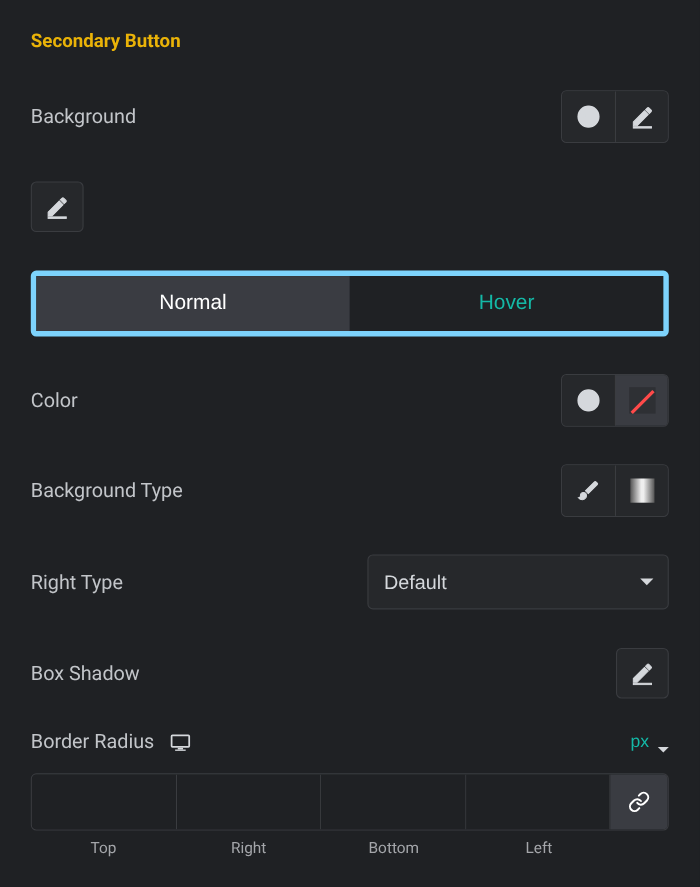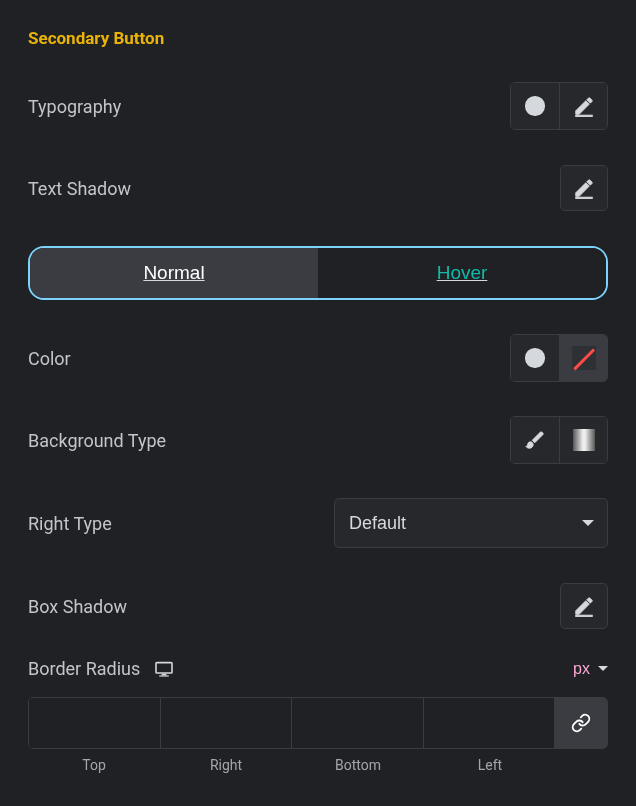--- a/index.html
+++ b/index.html
@@ -61,25 +61,24 @@
     align-items: center;
     justify-content: center;
     background: #26282b;
     border: 1px solid #3a3c40;
     border-radius: 5px;
     cursor: pointer;
   }
   .icon-svg { width: 22px; height: 22px; fill: #d5d8dc; stroke: #d5d8dc; }
   .tabs {
     display: flex;
-    border: 2px solid #7dd3fc;
-    border-radius: 16px;
+    border: 5px solid #7dd3fc;
+    border-radius: 5px;
     overflow: hidden;
     margin-bottom: 34px;
-    text-decoration: underline;
   }
   .tab {
     flex: 1;
     height: 50px;
     display: flex;
     align-items: center;
     justify-content: center;
     font-size: 19px;
     color: #14b8a6;
     background: #1f2124;
@@ -130,22 +129,22 @@
     background: #ff4a4a;
     transform: rotate(-45deg);
     transform-origin: center;
   }
   .gradient-bar {
     width: 22px; height: 22px;
     background: linear-gradient(90deg, #555 0%, #eee 45%, #eee 55%, #555 100%);
   }
   .brush-icon { transform: rotate(0deg); }
   .unit-select {
-    background: none; border: none; color: #f9a8d4; font-size: 16px;
-    display: flex; align-items: center; gap: 4px; cursor: pointer;
+    background: none; border: none; color: #14b8a6; font-size: 16px;
+    display: flex; align-items: flex-end; gap: 4px; cursor: pointer;
   }
   .small-caret {
     width: 0; height: 0;
     border-left: 5px solid transparent;
     border-right: 5px solid transparent;
     border-top: 5px solid #d5d8dc;
     display: inline-block;
     margin-left: 4px;
   }
   .radius-inputs {
@@ -185,40 +184,39 @@
     text-align: center;
   }
   .radius-labels .spacer { width: 52px; flex: none; }
 </style>
 </head>
 <body>
 
 <div class="section-title">Secondary Button</div>
 
 <div class="row">
-  <div class="label">Typography</div>
+  <div class="label">Background</div>
   <div class="btn-group">
     <button class="btn">
       <svg class="icon-svg" viewBox="0 0 24 24" fill="none" stroke="currentColor" stroke-width="2">
         <circle cx="12" cy="12" r="10"></circle>
           <line x1="2" y1="12" x2="22" y2="12"></line>
         <path d="M12 2a15 15 0 0 1 0 20M12 2a15 15 0 0 0 0 20"></path>
       </svg>
     </button>
     <button class="btn">
       <svg class="icon-svg" viewBox="0 0 24 24" fill="currentColor">
         <path d="M3 17.25V21h3.75L17.81 9.94l-3.75-3.75L3 17.25zM20.71 7.04a1 1 0 0 0 0-1.41l-2.34-2.34a1 1 0 0 0-1.41 0l-1.83 1.83 3.75 3.75 1.83-1.83z"></path>
         <rect x="3" y="22" width="18" height="1.5"></rect>
       </svg>
     </button>
   </div>
 </div>
 
 <div class="row">
-  <div class="label">Text Shadow</div>
   <button class="btn-single">
     <svg class="icon-svg" viewBox="0 0 24 24" fill="currentColor">
       <path d="M3 17.25V21h3.75L17.81 9.94l-3.75-3.75L3 17.25zM20.71 7.04a1 1 0 0 0 0-1.41l-2.34-2.34a1 1 0 0 0-1.41 0l-1.83 1.83 3.75 3.75 1.83-1.83z"></path>
       <rect x="3" y="22" width="18" height="1.5"></rect>
     </svg>
   </button>
 </div>
 
 <div class="tabs">
   <button class="tab active">Normal</button>

